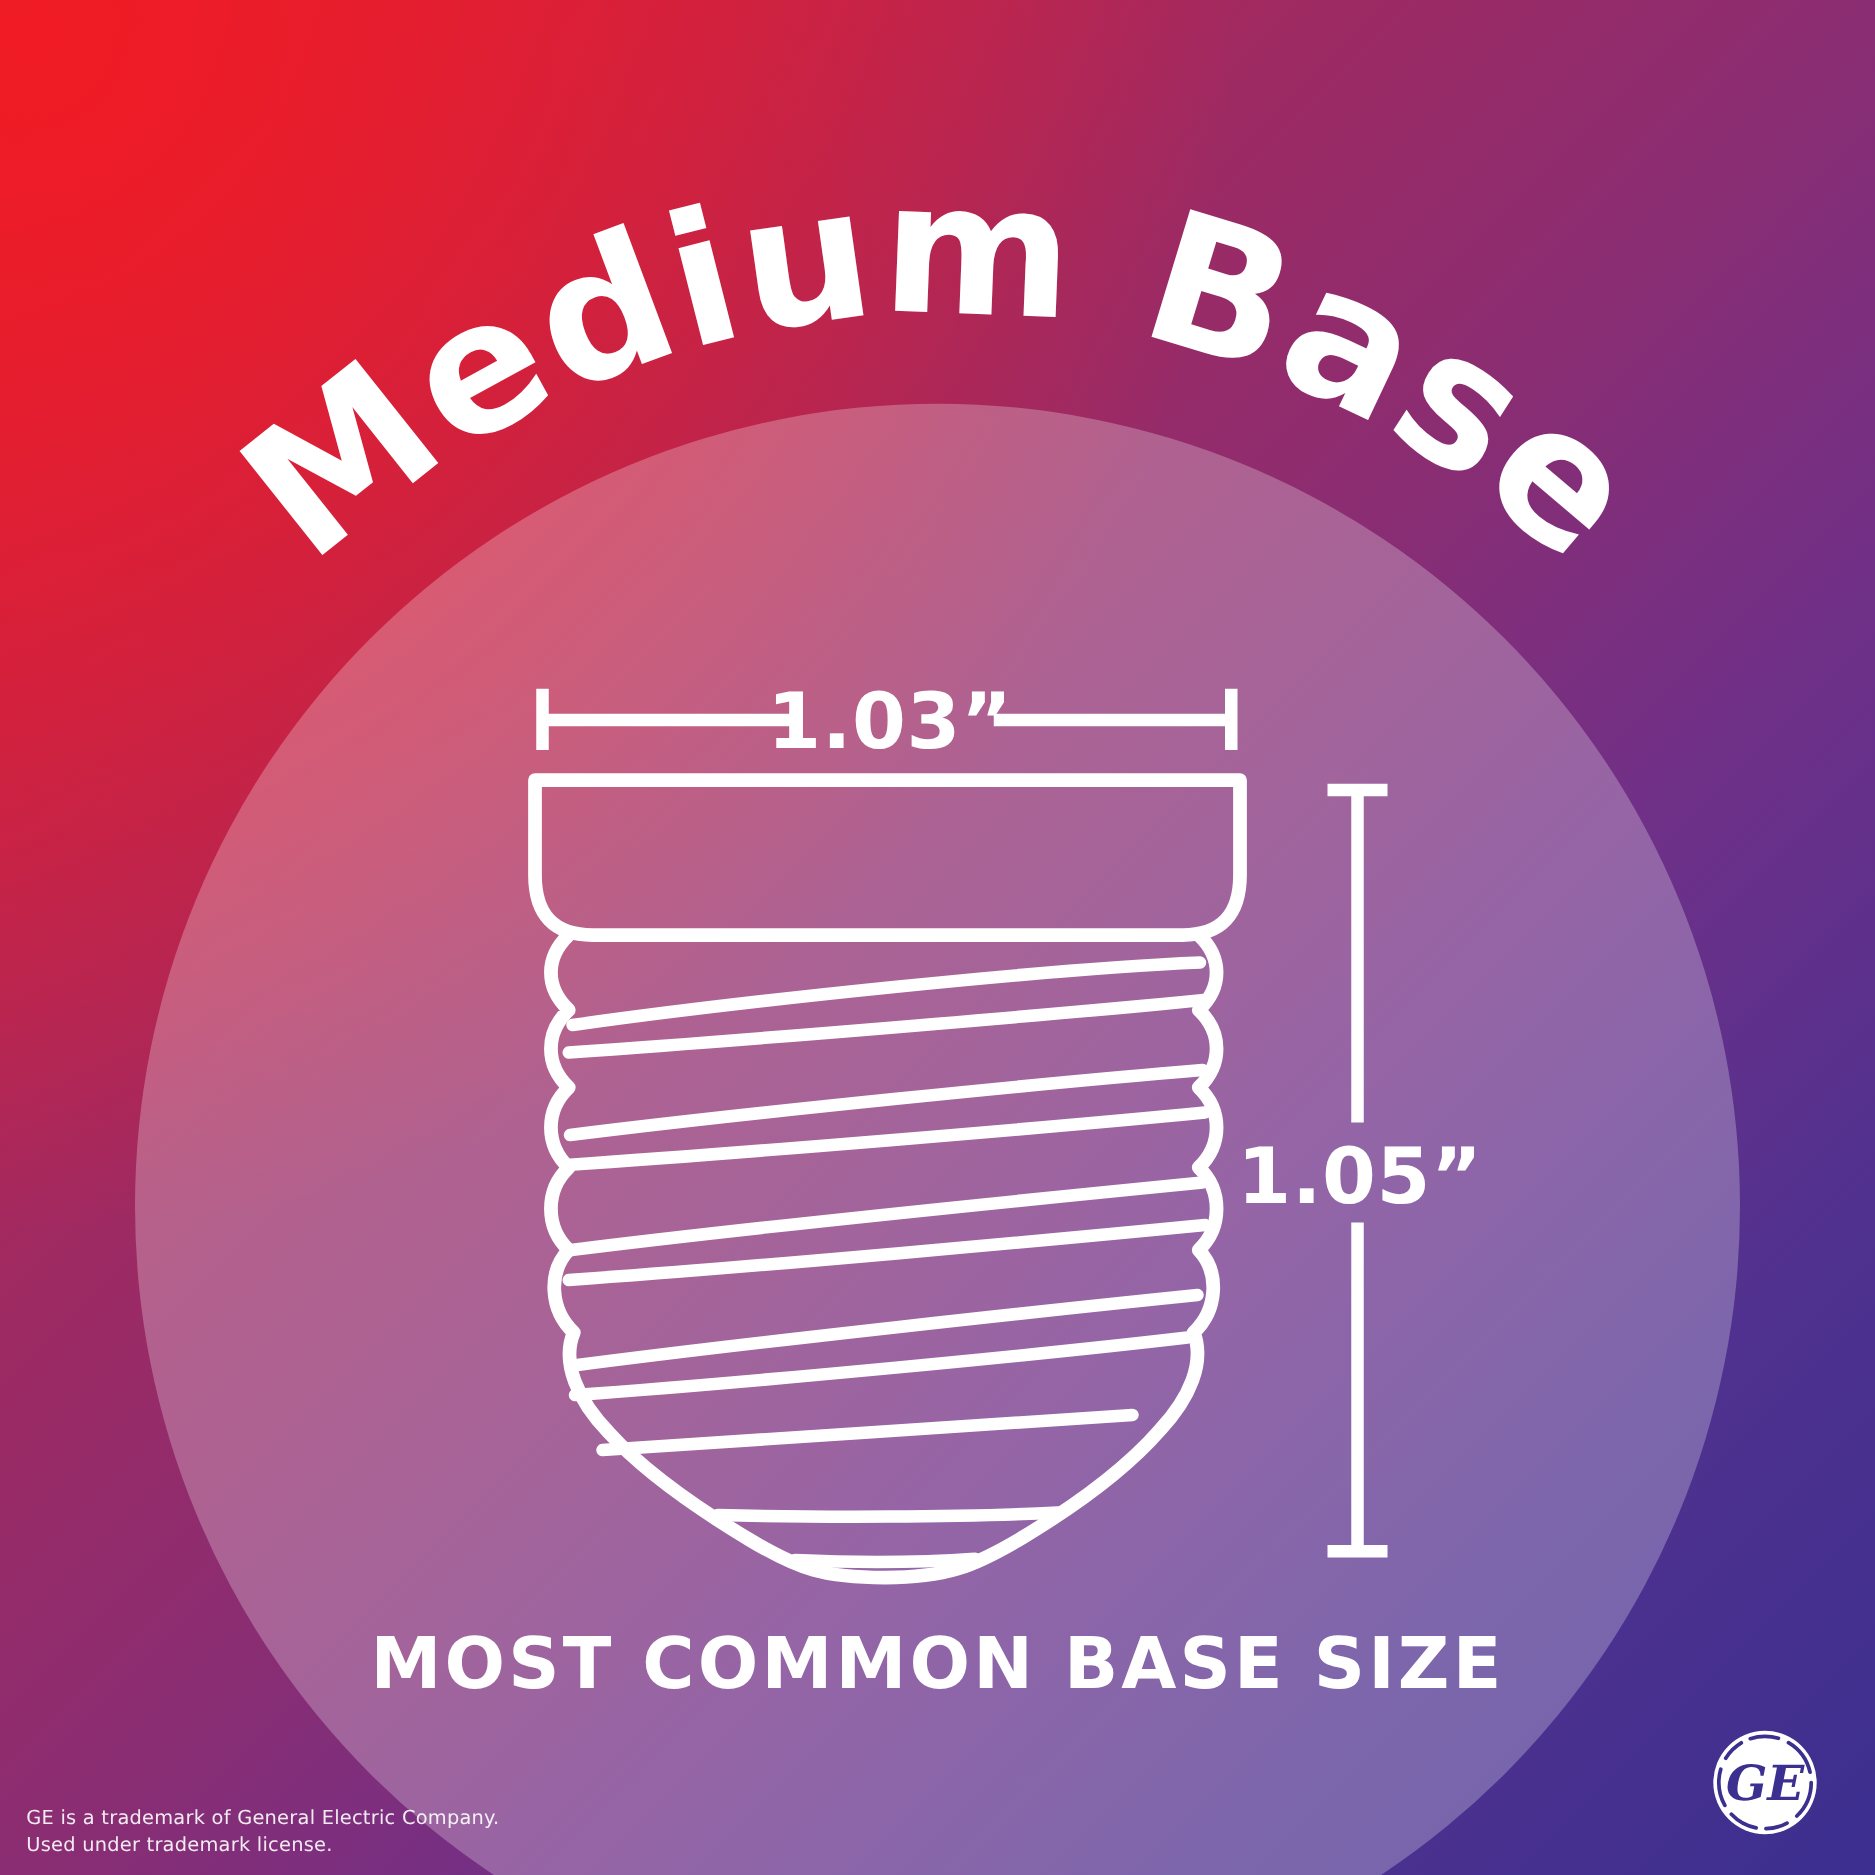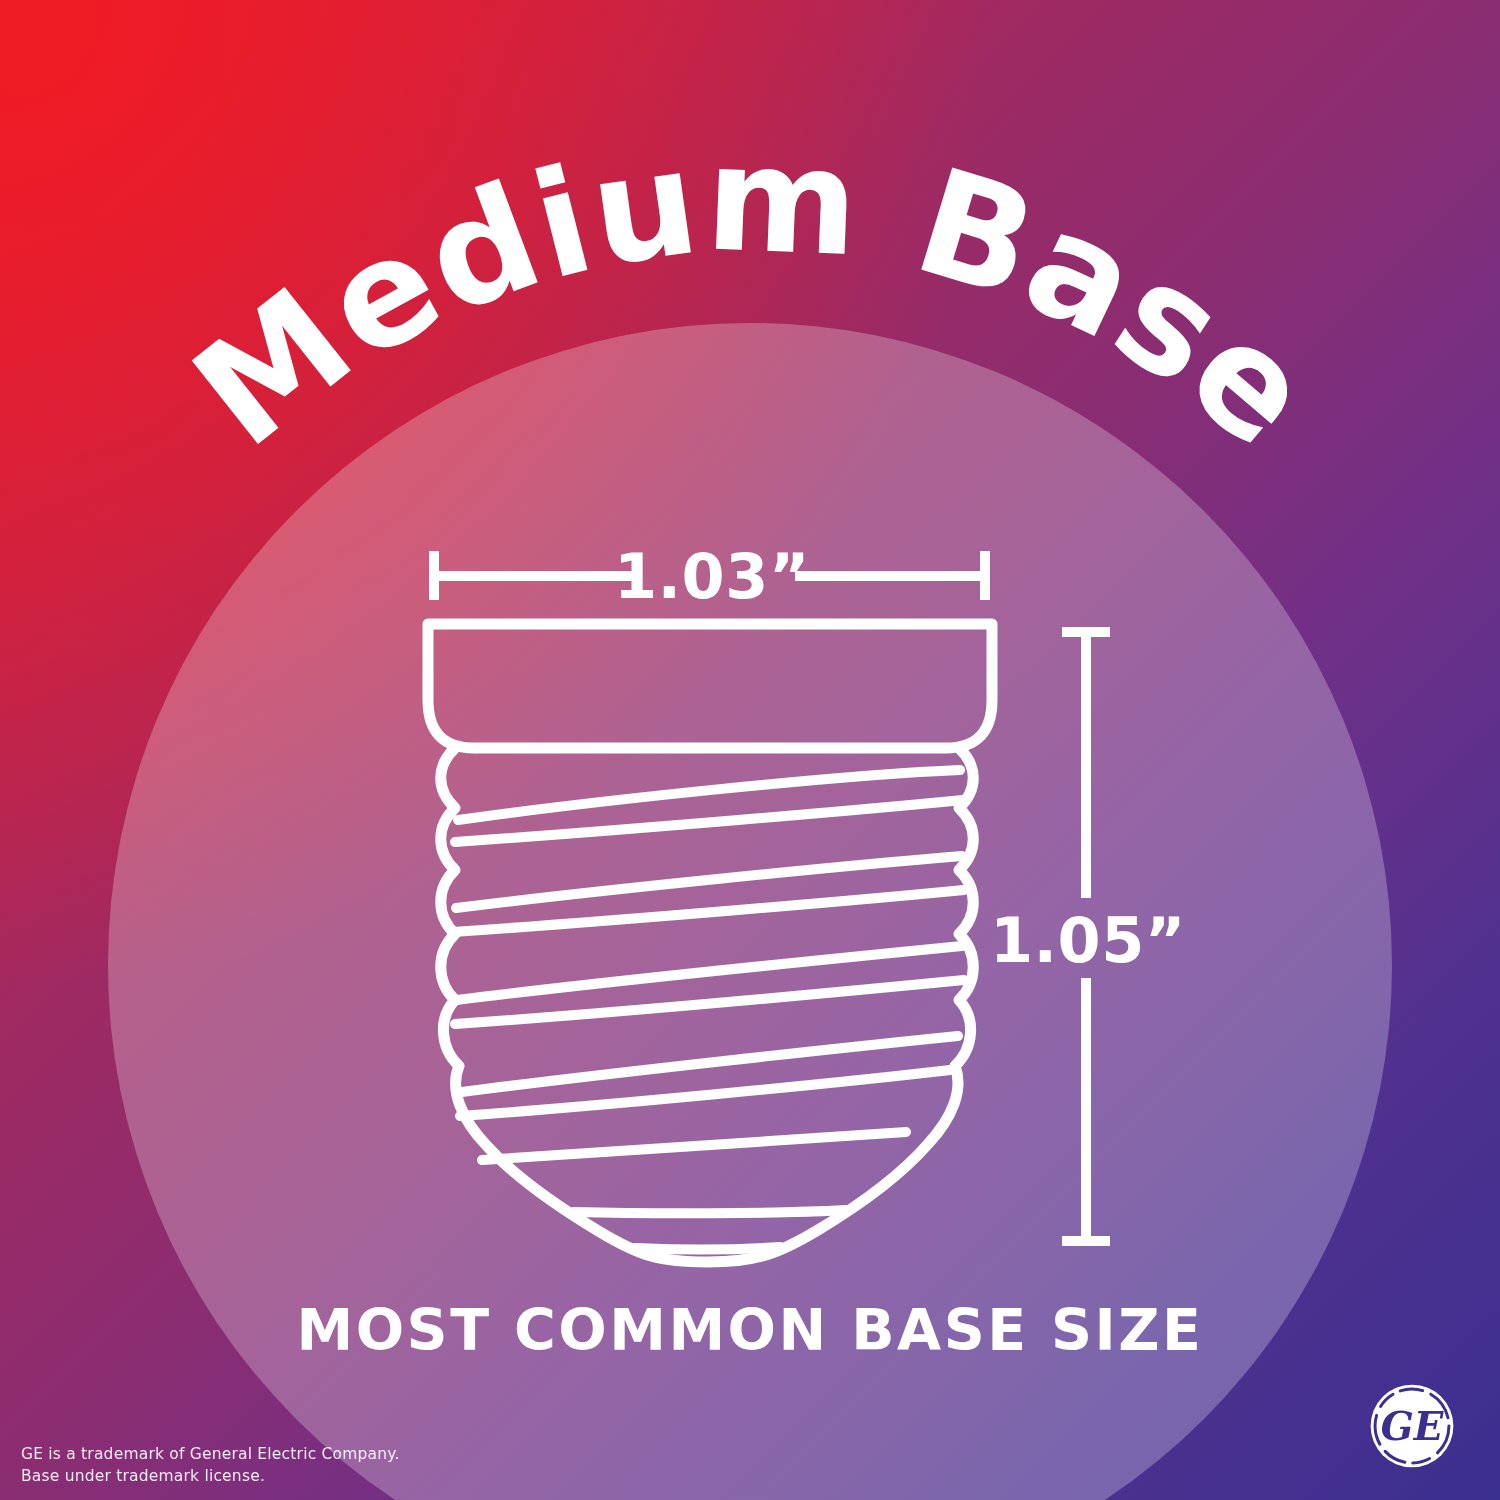--- a/index.html
+++ b/index.html
@@ -199,16 +199,16 @@
   </svg>
 
   <svg id="ge-logo" viewBox="0 0 100 100">
     <circle cx="50" cy="50" r="47" fill="#ffffff"></circle>
     <circle cx="50" cy="50" r="42" fill="none" stroke="#3B2F8F" stroke-width="3.4" stroke-dasharray="34 11 20 9 26 10" stroke-linecap="round"></circle>
     <text x="50" y="66" text-anchor="middle" font-family="&quot;DejaVu Serif&quot;, serif" font-size="44" font-style="italic" font-weight="bold" fill="#3B2F8F">GE</text>
   </svg>
 
   <div id="trademark">
     <div>GE is a trademark of General Electric Company.</div>
-    <div>Base under trademark license.</div>
+    <div>Used under trademark license.</div>
   </div>
 
 </div>
 
 </body></html>

